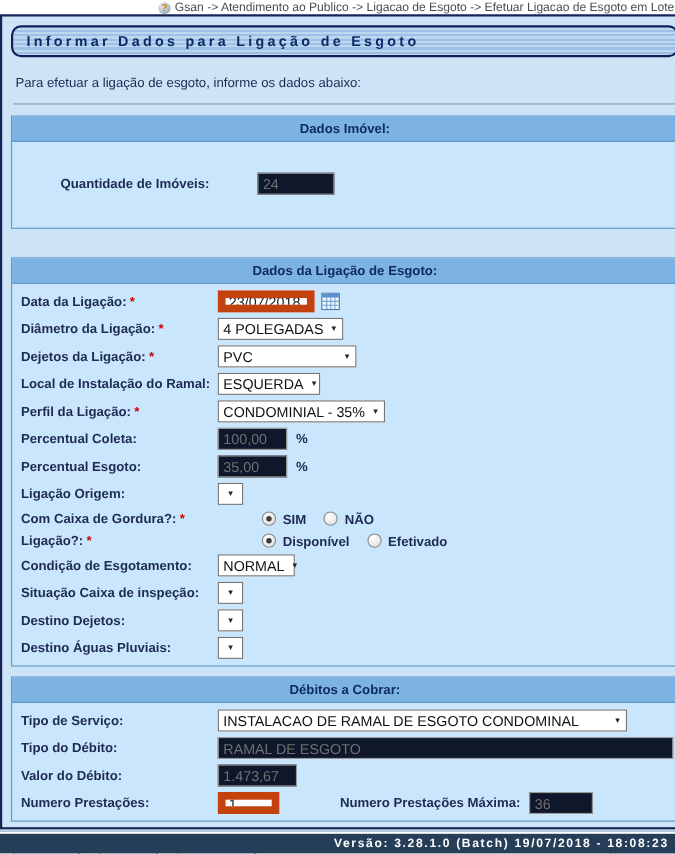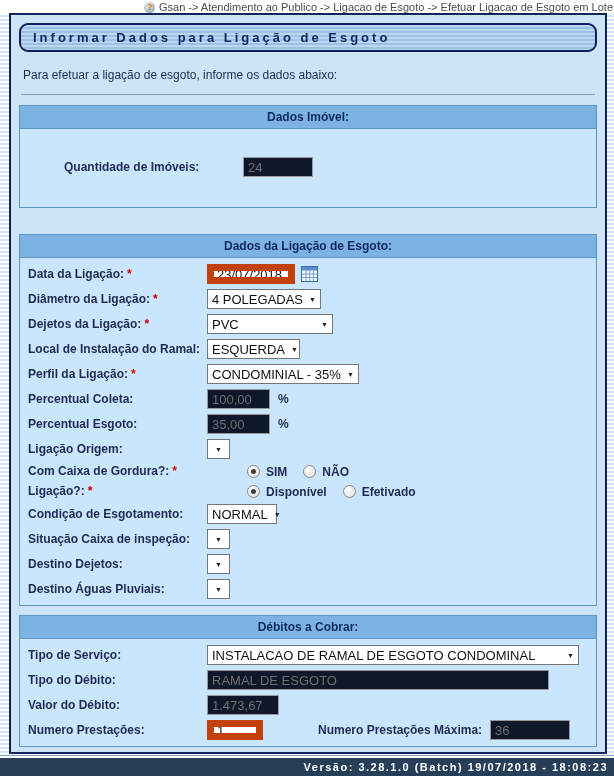--- a/index.html
+++ b/index.html
@@ -84,22 +84,22 @@
   .radio.checked::after {
     content:""; position:absolute; left:3px; top:3px; width:5px; height:5px;
     border-radius:50%; background:#3c3c3c;
   }
   .radio-label { font-size:12px; font-weight:bold; color:#1f2a52; margin-right:10px; }
   
   .w-date { width:88px; }  .w-qtd { width:70px; }
   .w-diam { width:114px; } .w-mat { width:126px; } .w-local { width:93px; }
   .w-perfil { width:152px; } .w-perc { width:63px; }
   .w-cond { width:70px; }
-  .w-servico { width:372px; } .w-debito { width:342px; } .w-valor { width:72px; }
-  .w-prest { width:56px; } .w-prestmax { width:80px; }
+  .w-servico { width:372px; } .w-debito { width:414px; } .w-valor { width:72px; }
+  .w-prest { width:56px; } .w-prestmax { width:58px; }
   .lbl2 { font-weight:bold; color:#1f2a52; font-size:12px; margin:0 8px 0 55px; }
   
   .btn-row { display:flex; align-items:center; gap:18px; margin:8px 4px 0 4px; }
   .btn {
     background:#a9ccf0; border:1px solid #24356b; color:#11297a; font-weight:bold;
     font-size:12px; font-family:"Liberation Sans",sans-serif; padding:2px 9px; cursor:pointer;
     box-shadow:inset 1px 1px 0 #dcebfa, 1px 1px 0 #53688f;
   }
   .spacer { flex:1; }
   

